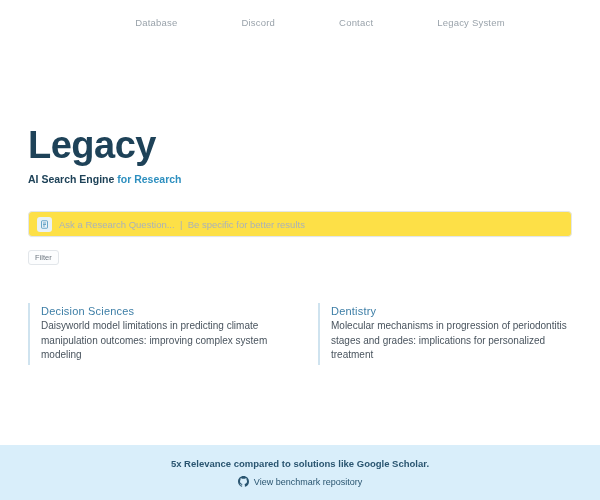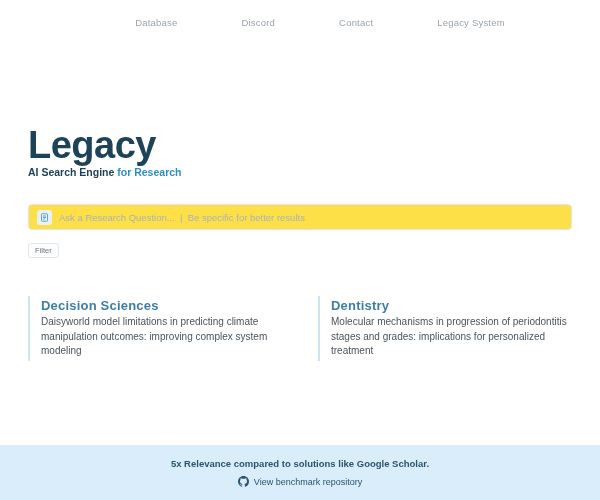--- a/index.html
+++ b/index.html
@@ -43,21 +43,21 @@
 
   .brand-block { margin-top: 82px; }
   .brand {
     font-size: 38px;
     font-weight: bold;
     color: #1e4258;
     letter-spacing: -0.5px;
     line-height: 1;
   }
   .tagline {
-    margin-top: 2px;
+    margin-top: 9px;
     font-size: 10.5px;
     font-weight: bold;
     color: #1e4258;
   }
   .tagline .accent { color: #2d8fbf; }
 
   
   .search-wrap { margin-top: 26px; }
   .search-bar {
     height: 26px;
@@ -111,23 +111,23 @@
     display: flex;
     gap: 36px;
   }
   .result-card {
     flex: 1 1 0;
     border-left: 2px solid #cfe3ef;
     padding: 2px 0 2px 11px;
     min-width: 0;
   }
   .result-cat {
-    font-size: 13px;
+    font-size: 11px;
     color: #3d7ea6;
-    font-weight: bold;
+    font-weight: normal;
     letter-spacing: .2px;
   }
   .result-title {
     margin-top: 2px;
     font-size: 10px;
     line-height: 1.45;
     color: #49545e;
   }
 
   

